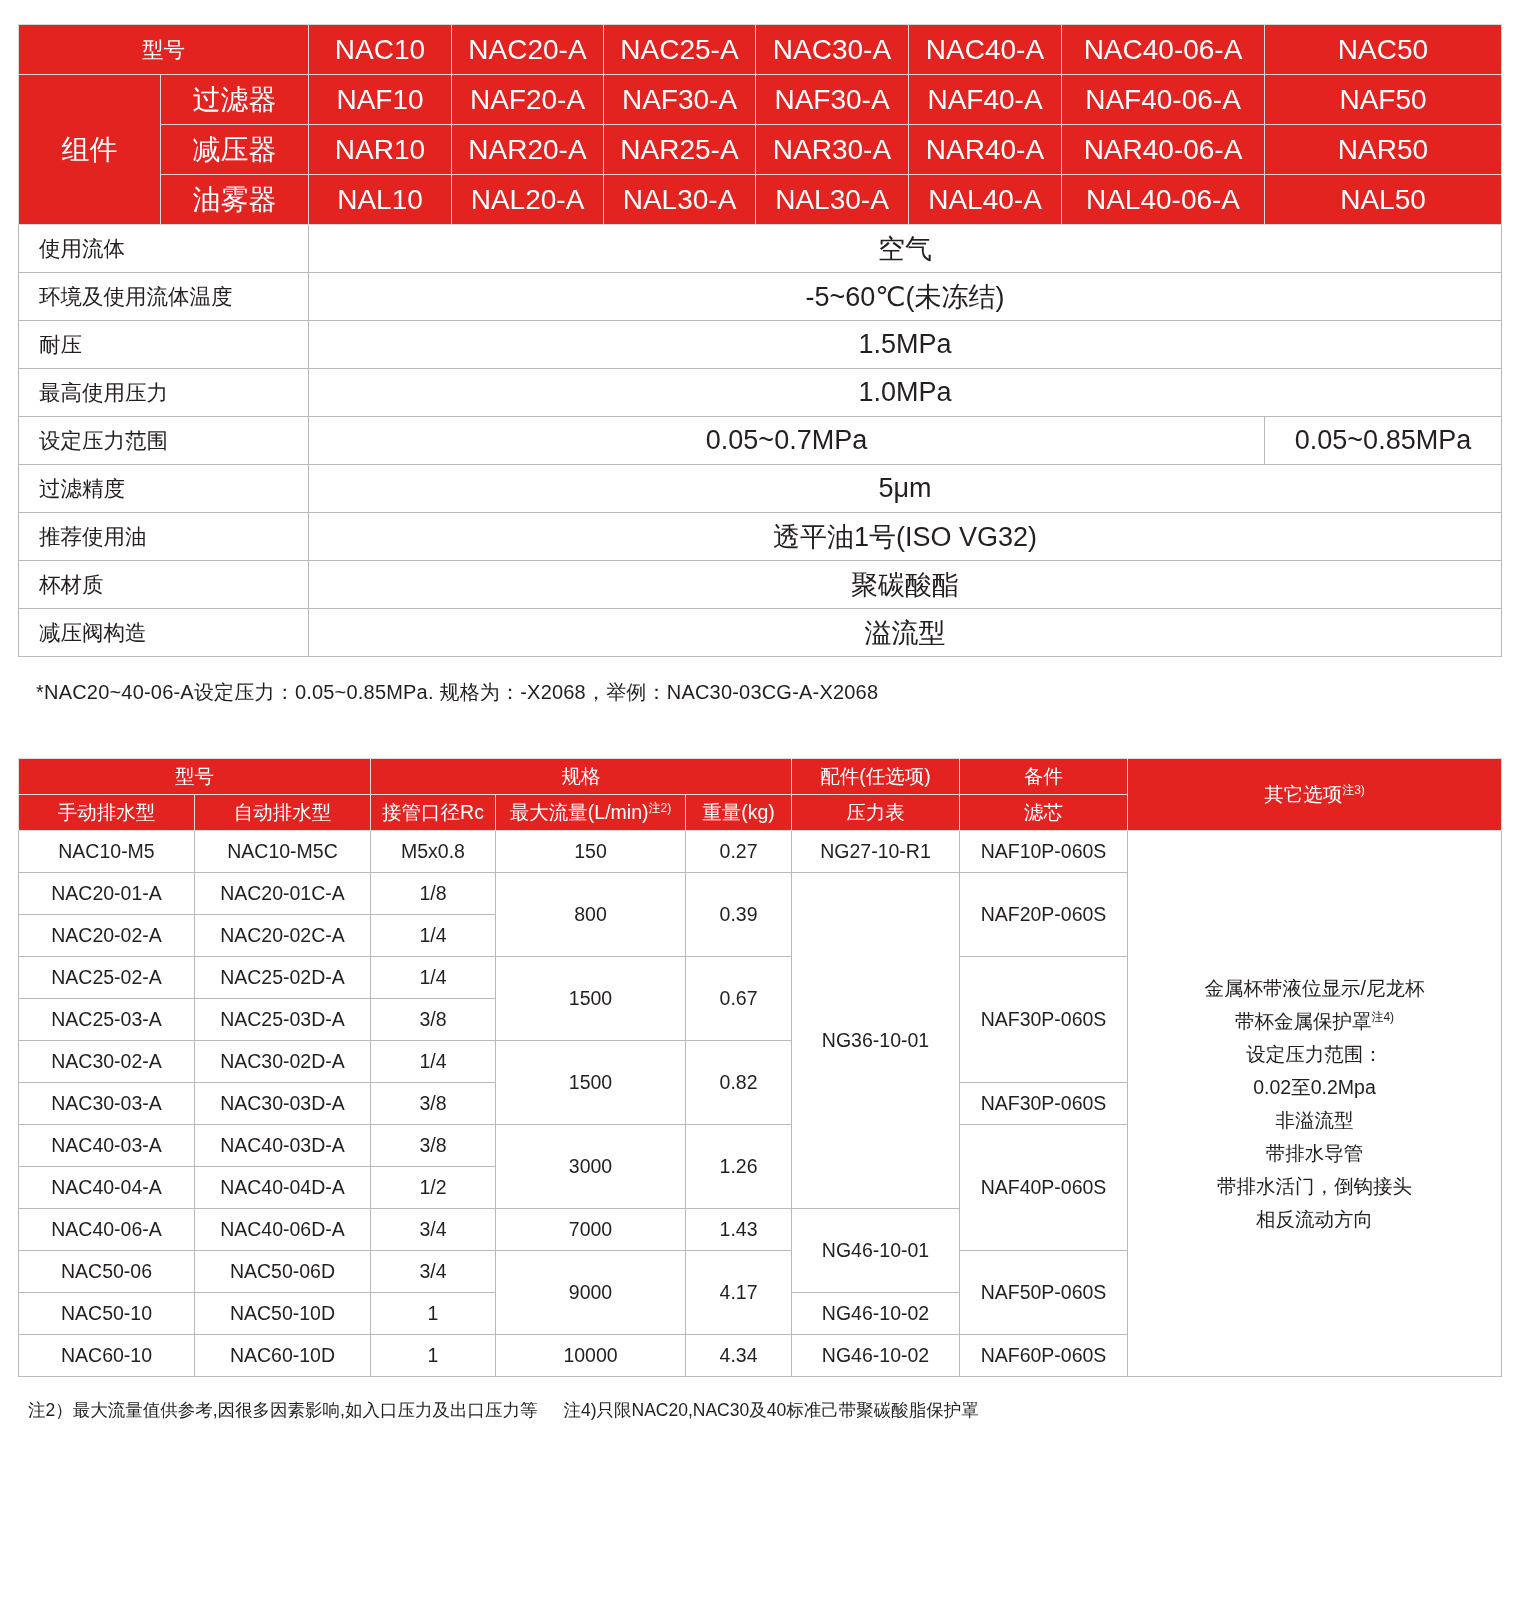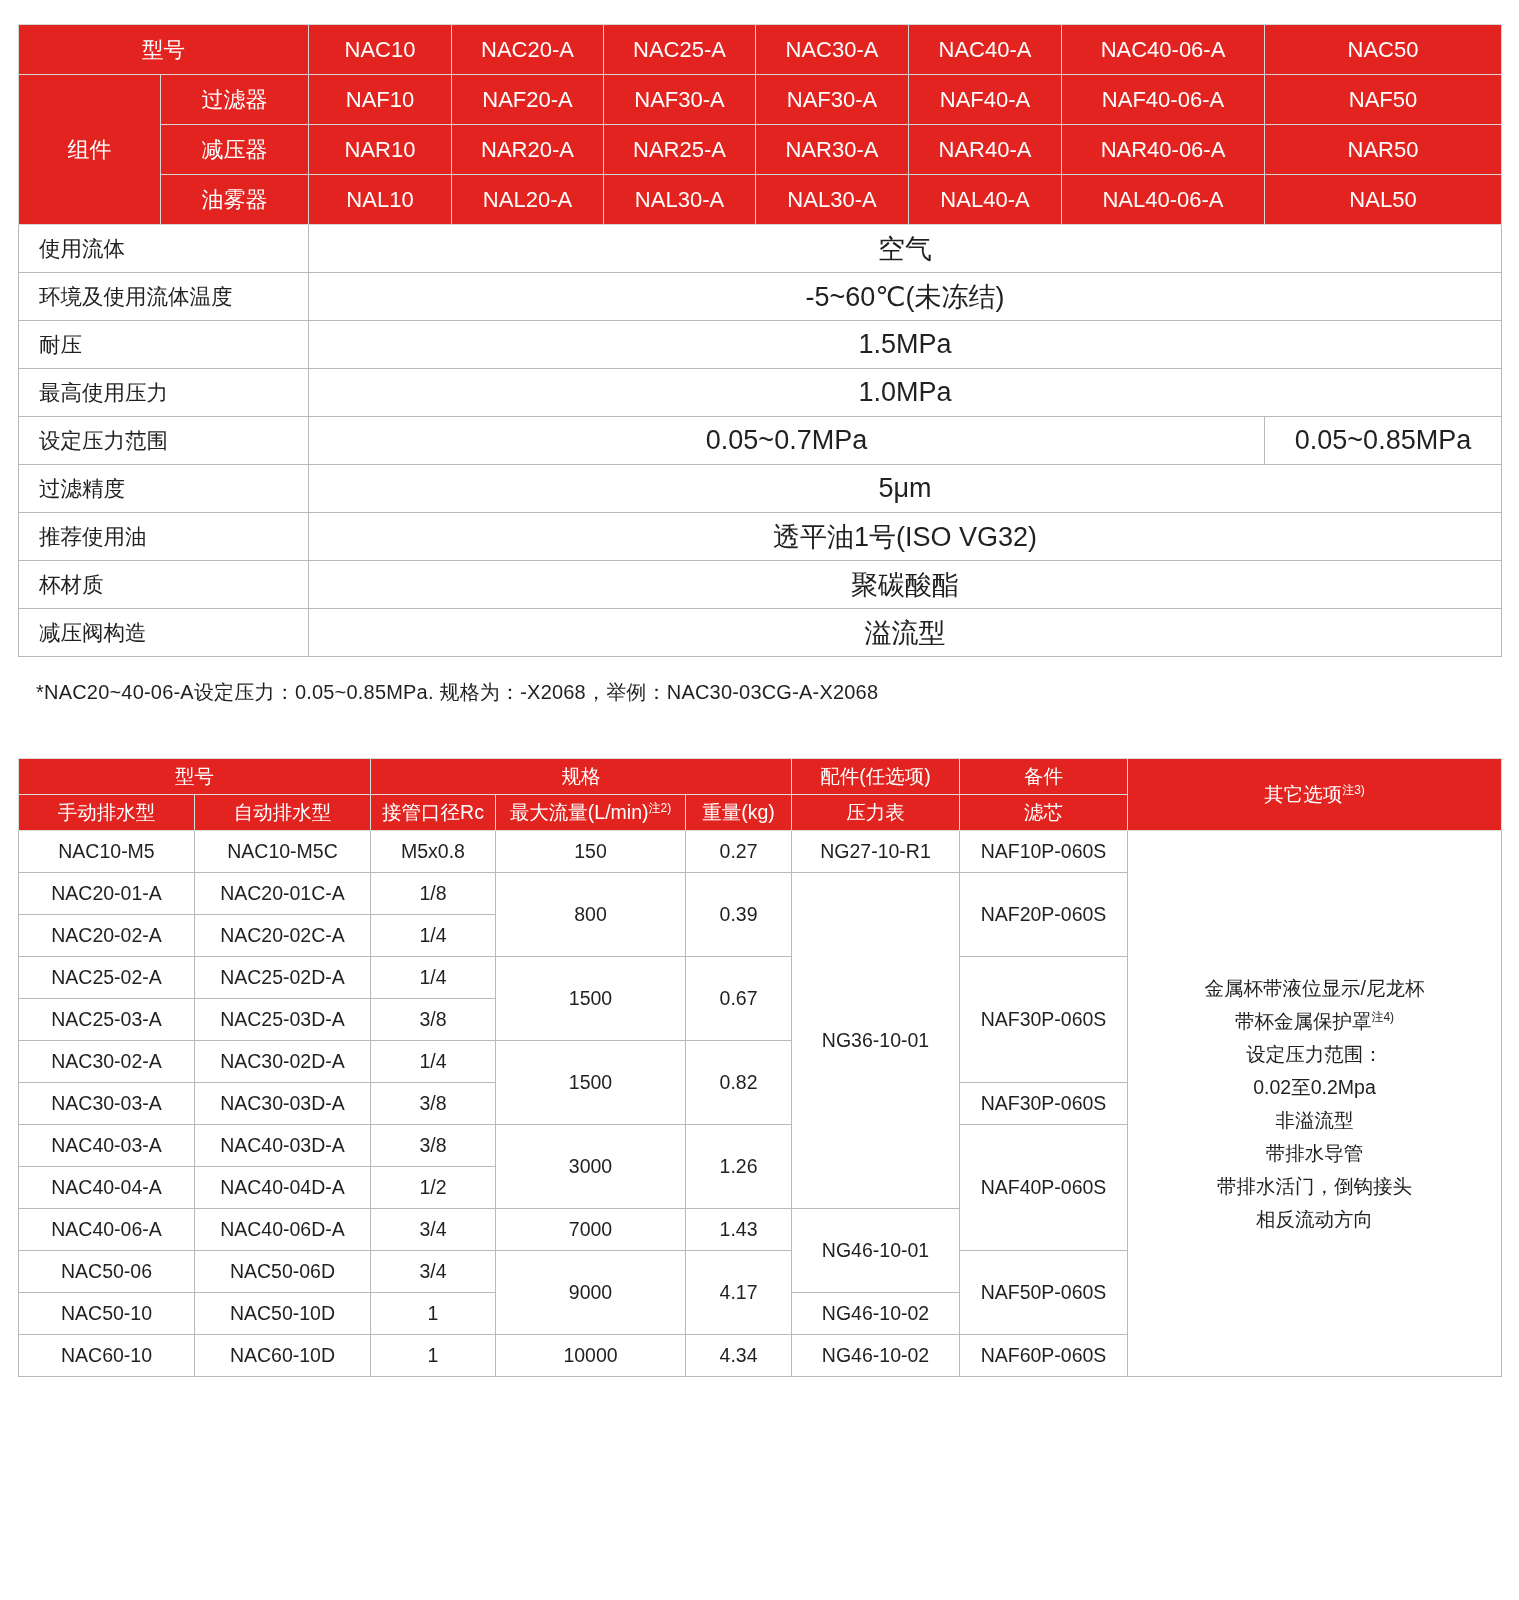--- a/index.html
+++ b/index.html
@@ -27,21 +27,21 @@
     text-align: center;
     vertical-align: middle;
     font-size: 21px;
     color: #231f20;
     height: 48px;
   }
   .t1 td.hd {
     background: #e2231f;
     color: #ffffff;
     border: 1px solid #d6d6d6;
-    font-size: 22px;
+    font-size: 28px;
     height: 50px;
   }
   .t1 td.hd-label { font-size: 21.5px; }
   .t1 td.rowlabel {
     text-align: left;
     padding-left: 20px;
     font-size: 21.5px;
     color: #231f20;
   }
   .t1 td.val { font-size: 27px; margin-left: 8px; }
@@ -337,15 +337,18 @@
         <td>10000</td>
         <td>4.34</td>
         <td>NG46-10-02</td>
         <td>NAF60P-060S</td>
       </tr>
     </tbody>
   </table>
   </div>
 
   <div class="notes2">
+    <div>
+      <span>注2）最大流量值供参考,因很多因素影响,如入口压力及出口压力等</span><span class="gap"></span><span>注4)只限NAC20,NAC30及40标准己带聚碳酸脂保护罩</span>
+    </div>
   </div>
 
 </div>
 
 </body></html>

